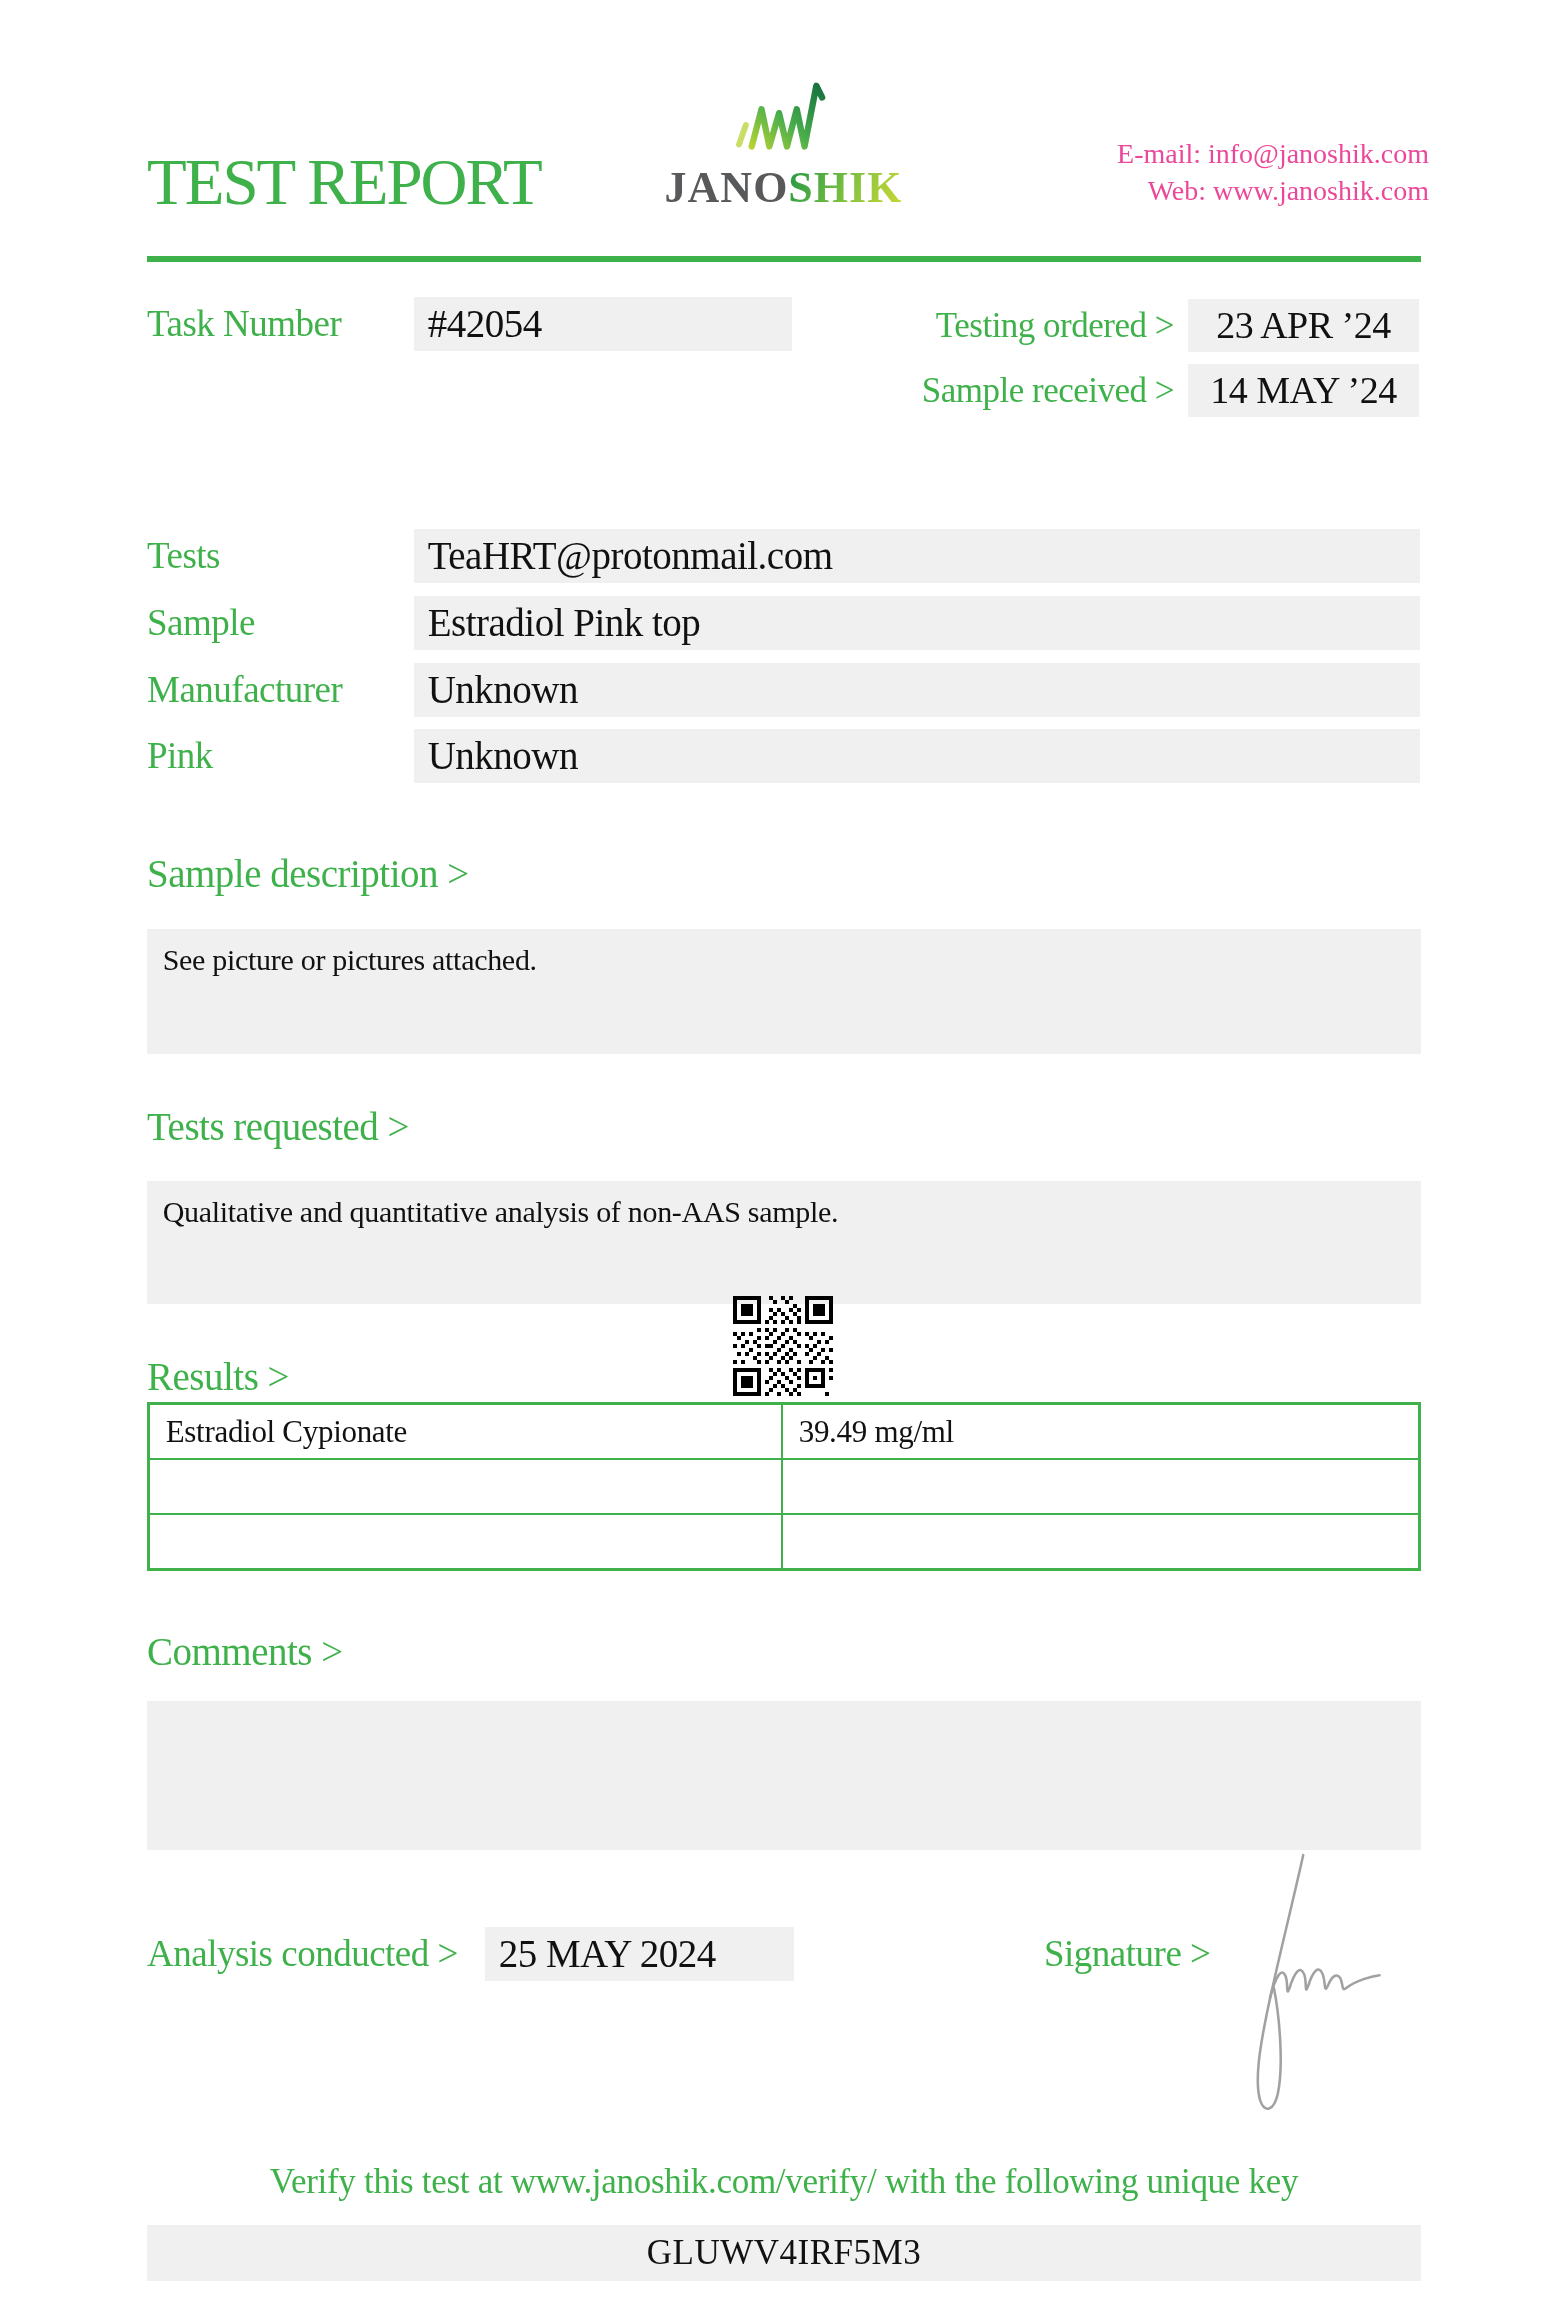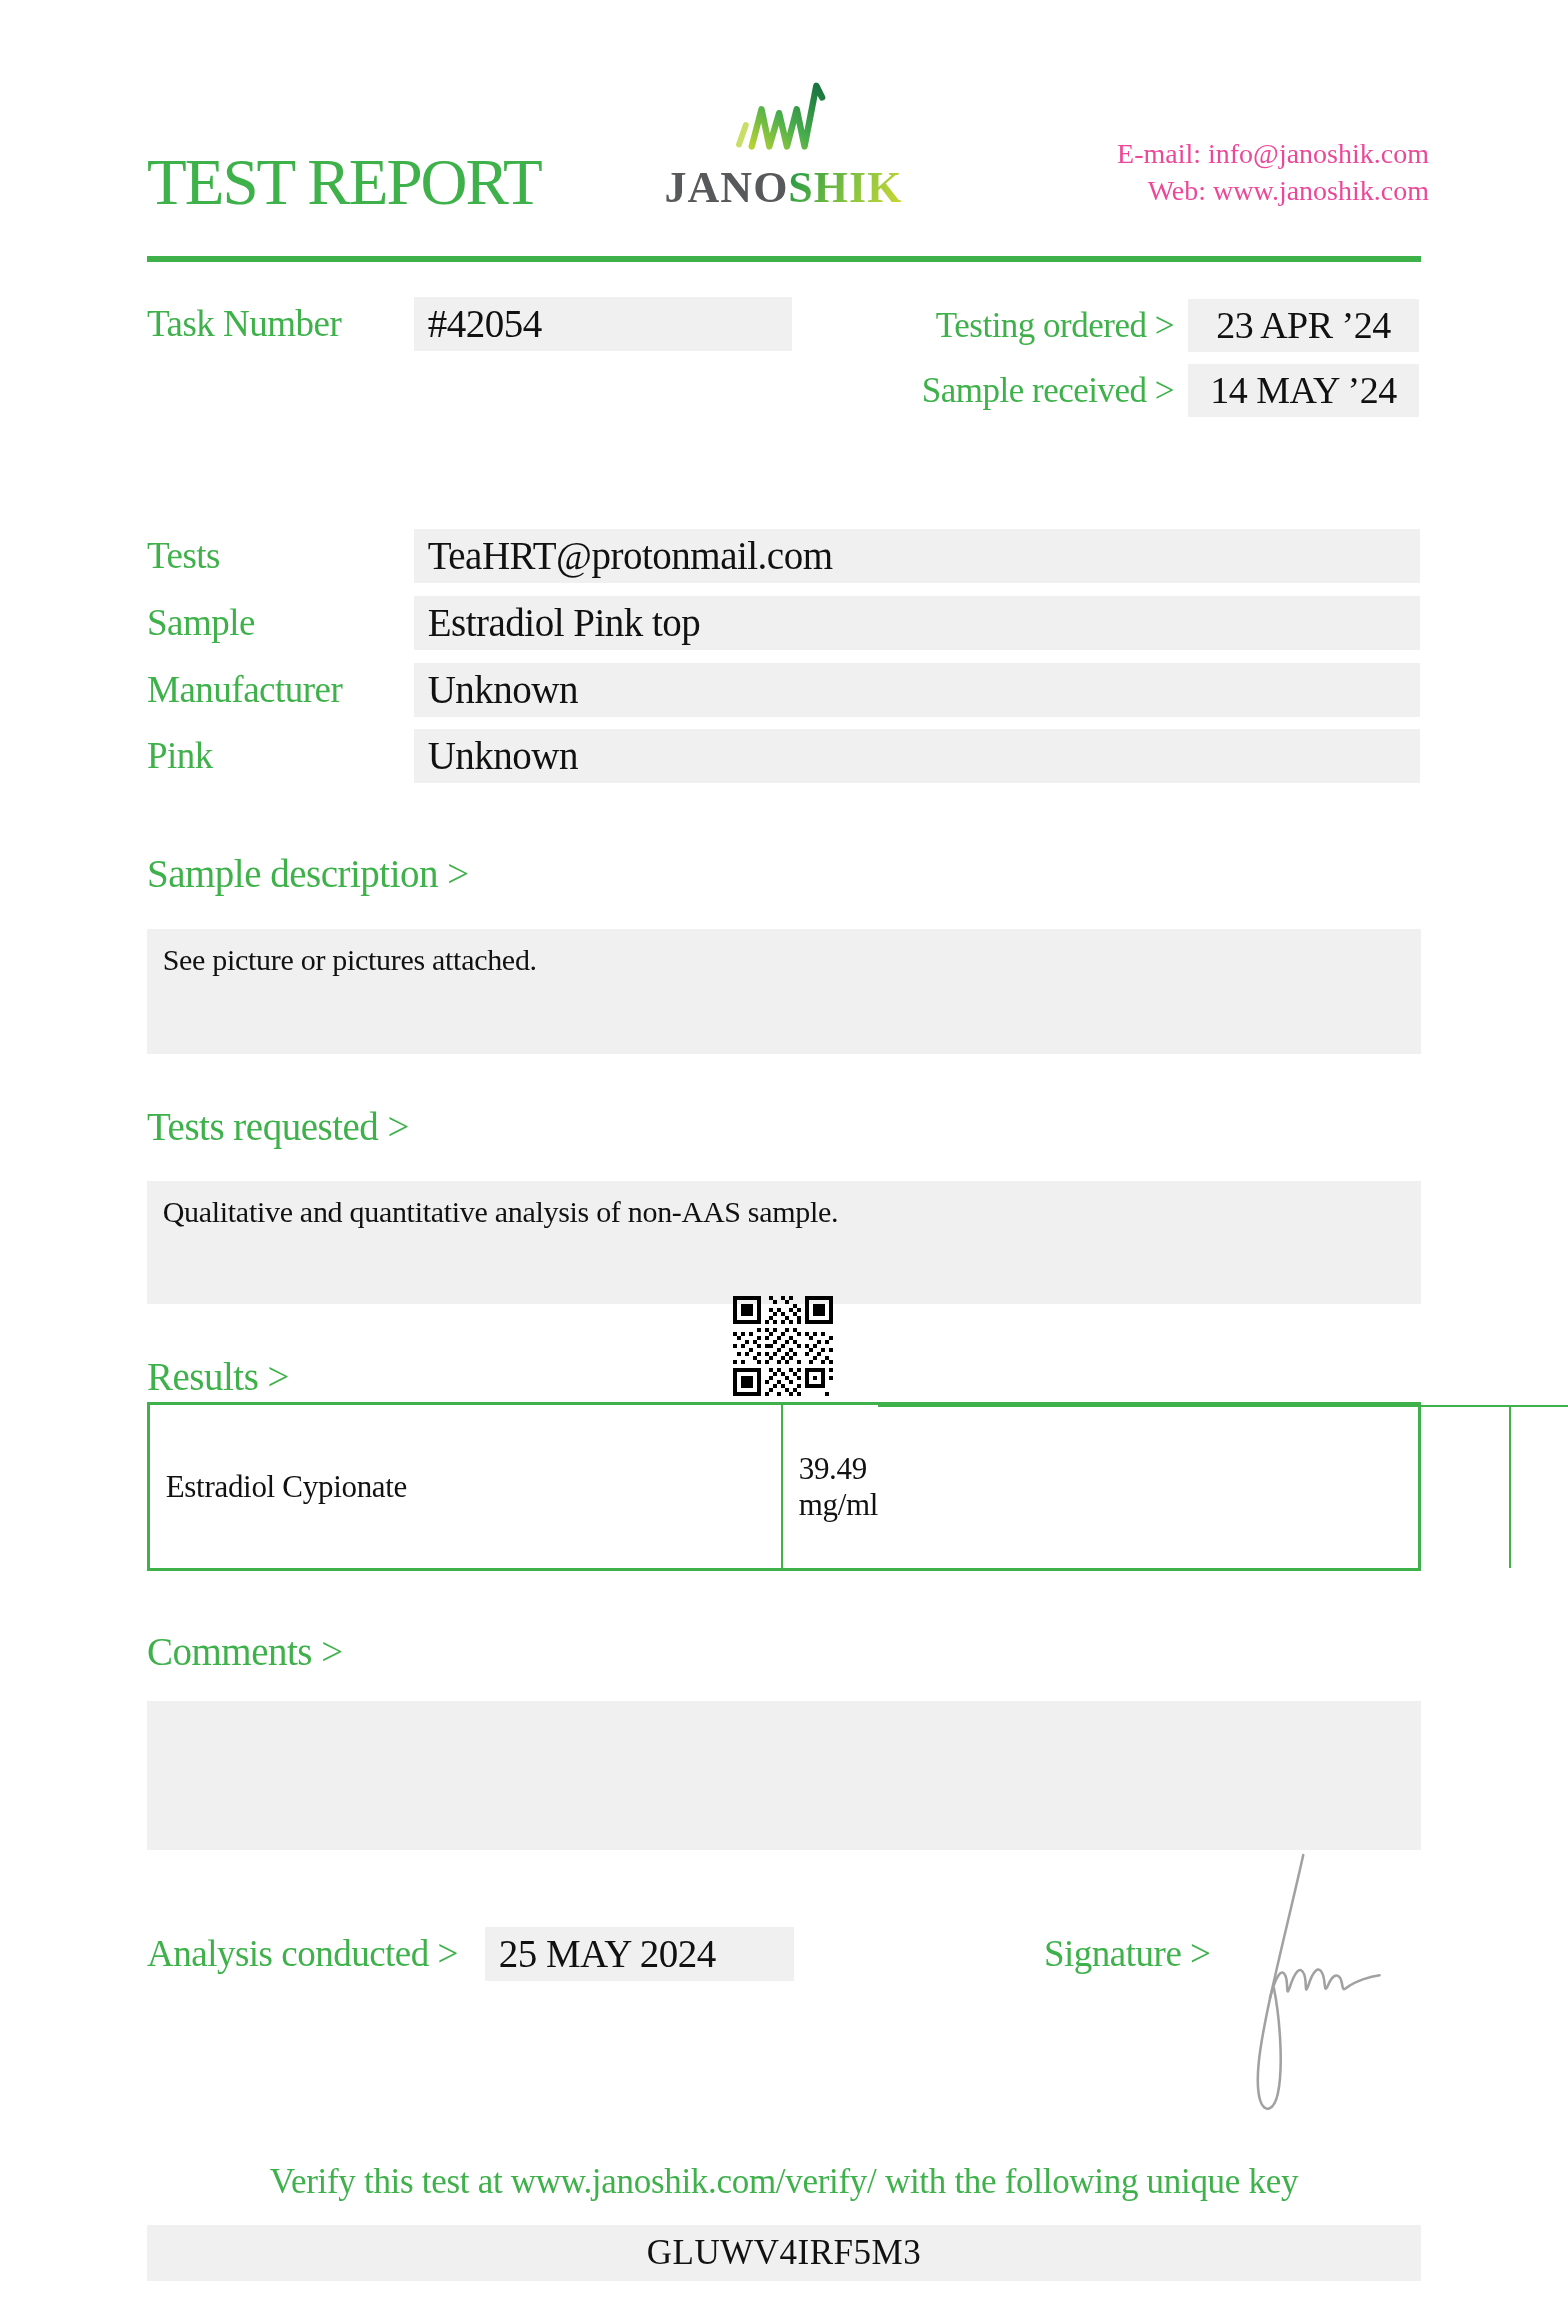--- a/index.html
+++ b/index.html
@@ -55,21 +55,21 @@
 
   
   .sec-head{left:147px;font-size:39px;color:#3eb14b;letter-spacing:-0.5px;white-space:nowrap;}
   .sec-box{left:147px;width:1274px;background:#f0f0f0;}
   .sec-box .body{display:block;padding:13.7px 0 0 15.7px;font-size:30px;color:#111;letter-spacing:-0.3px;}
 
   
   .rtable{
     left:147px;top:1402px;width:1274px;height:169px;
     border:3.9px solid #3eb14b;box-sizing:border-box;
-    display:flex;background:#fff;
+    display:flex;flex-direction:column;background:#fff;
   }
   .rrow{flex:1;display:flex;}
   .rrow + .rrow{border-top:2.9px solid #3eb14b;}
   .rcell{display:flex;align-items:center;font-size:31px;letter-spacing:-0.3px;}
   .rcell.left{width:633px;border-right:2.9px solid #3eb14b;padding-left:15.7px;box-sizing:border-box;}
   .rcell.right{flex:1;padding-left:15.7px;}
 
   
   .analysis-label{left:147px;top:1927px;line-height:54px;font-size:37px;}
   .analysis-box{left:485px;top:1927px;width:309px;height:54px;}

